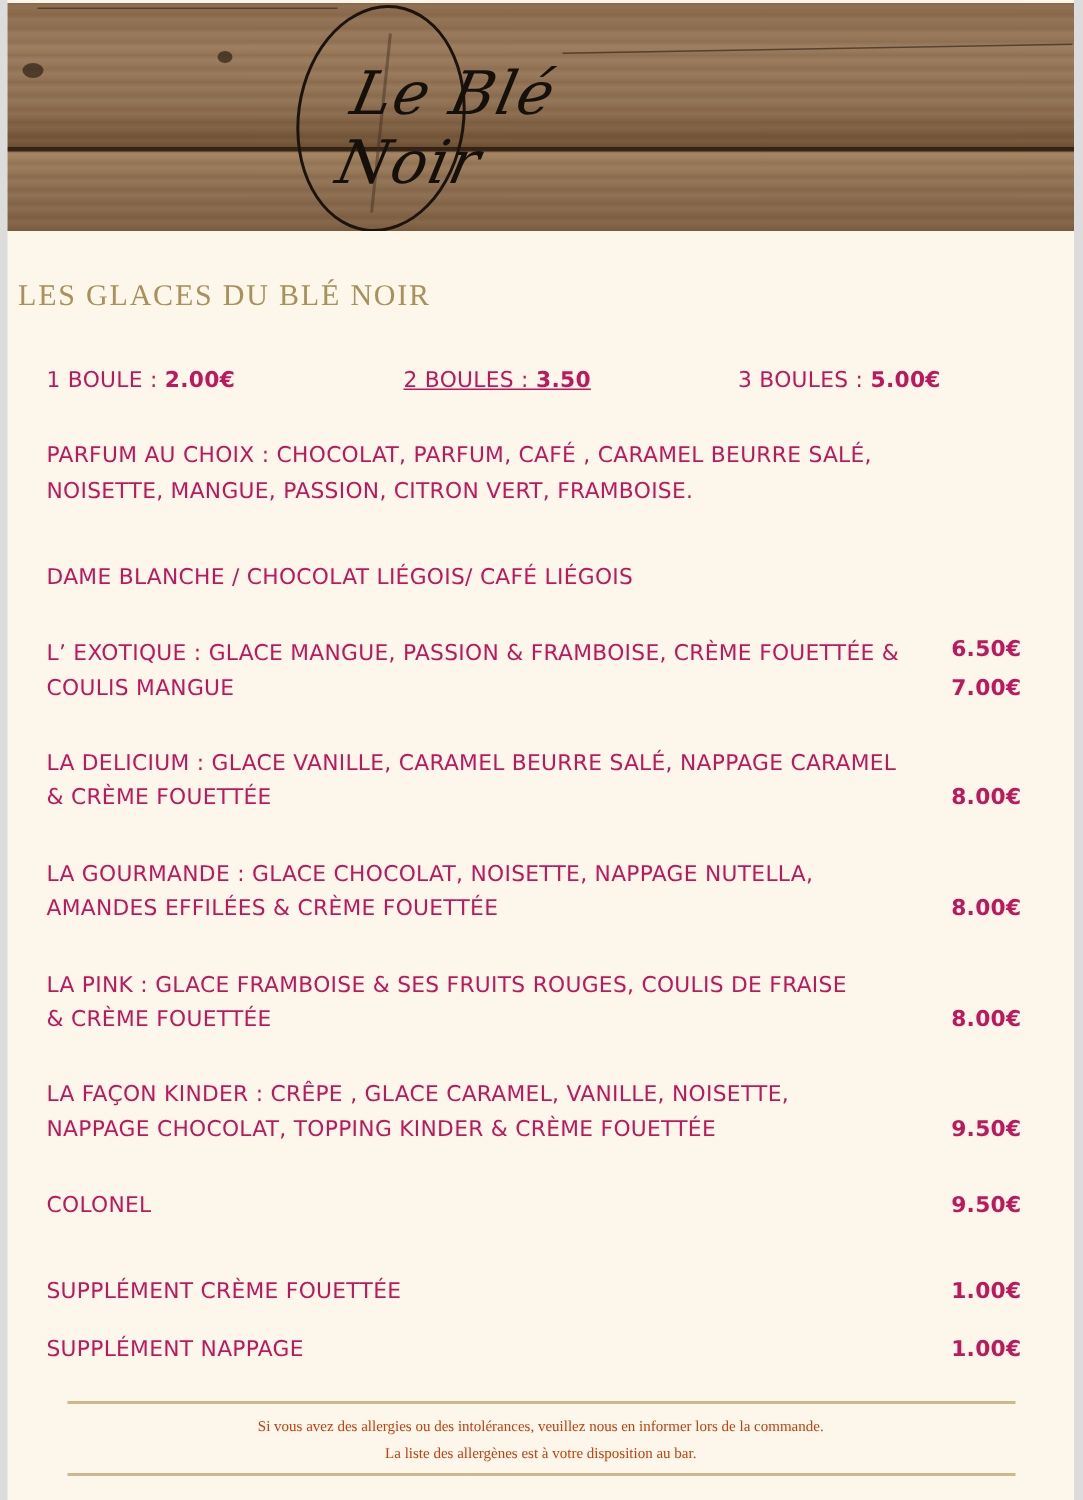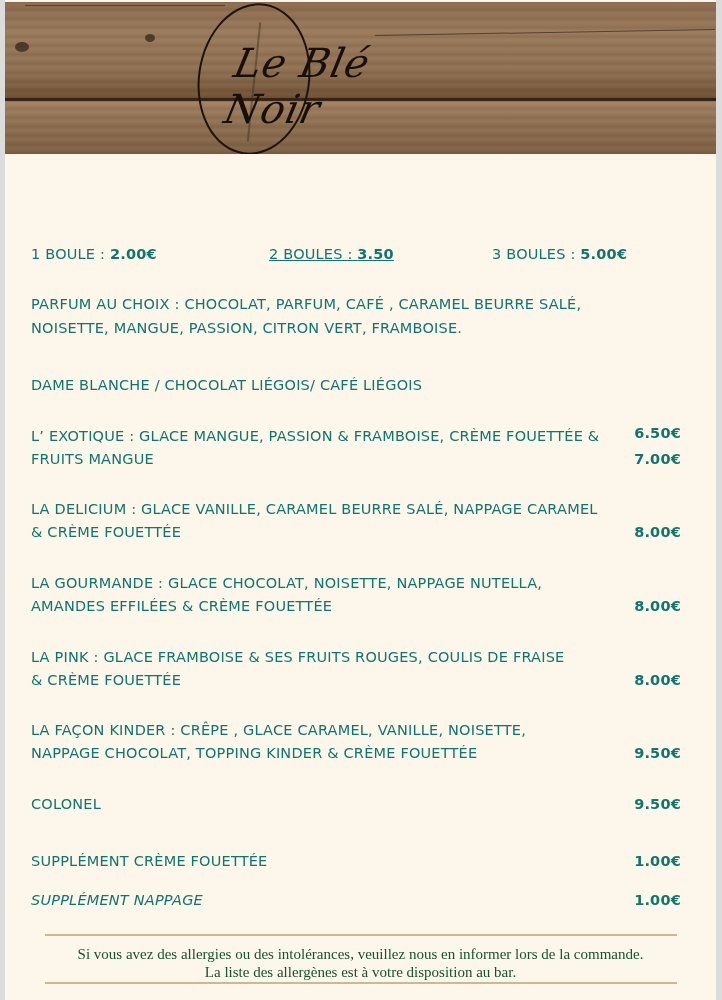--- a/index.html
+++ b/index.html
@@ -33,48 +33,49 @@
   .logo-text {
     position: absolute; left: 225px; top: 38px; width: 240px;
     font-family: "DejaVu Serif", serif; font-style: italic; font-size: 40px;
     color: #16100a; letter-spacing: 1px; transform: skewX(-12deg);
   }
   .section-title {
     position: absolute; left: 7px; top: 186px;
     font-family: "Liberation Serif", serif; font-size: 20px; letter-spacing: 1.2px;
     color: #a8925a;
   }
-  .text { font-family: "DejaVu Sans", sans-serif; font-size: 14.5px; color: #0f766e; letter-spacing: 0.2px; }
+  .text { font-family: "DejaVu Sans", sans-serif; font-size: 14.5px; color: #be185d; letter-spacing: 0.2px; }
   .bold { font-weight: bold; }
   .boules { position: absolute; top: 246px; }
   .row { position: absolute; left: 26px; width: 650px; }
   .line { position: absolute; white-space: nowrap; }
   .price { position: absolute; right: 0; font-weight: bold; }
   .divider { position: absolute; left: 40px; width: 632px; height: 1.5px; background: #cdb98e; }
   .footer-note {
     position: absolute; left: 0; width: 711px; text-align: center;
-    font-family: "Liberation Serif", serif; font-size: 15px; color: #14532d;
+    font-family: "Liberation Serif", serif; font-size: 10px; color: #c2410c;
   }
 </style>
 </head>
 <body>
 
 <div class="page">
 
   <div class="header">
     <div class="crack c1"></div>
     <div class="crack c2"></div>
     <div class="crack c3"></div>
     <div class="knot" style="left:10px;top:40px;"></div>
     <div class="knot" style="left:140px;top:32px;width:10px;height:8px;"></div>
     <div class="wheat"></div>
     <div class="logo-ring"></div>
     <div class="logo-text">Le Blé Noir</div>
   </div>
 
+  <div class="section-title">LES GLACES DU BLÉ NOIR</div>
 
   <div class="boules text" style="left:26px;">
     <span>1 BOULE : </span><span class="bold">2.00€</span>
   </div>
   <div class="boules text" style="left:264px;text-decoration:underline;">
     <span>2 BOULES : </span><span class="bold">3.50</span>
   </div>
   <div class="boules text" style="left:487px;">
     <span>3 BOULES : </span><span class="bold">5.00€</span>
   </div>
@@ -84,21 +85,21 @@
     <div class="line" style="top:24px;">NOISETTE, MANGUE, PASSION, CITRON VERT, FRAMBOISE.</div>
   </div>
 
   <div class="row text" style="top:377px;">
     <div class="line" style="top:0;">DAME BLANCHE / CHOCOLAT LIÉGOIS/ CAFÉ LIÉGOIS</div>
     <div class="price" style="top:0;margin-top:48px;">6.50€</div>
   </div>
 
   <div class="row text" style="top:428px;">
     <div class="line" style="top:0;">L’ EXOTIQUE : GLACE MANGUE, PASSION &amp; FRAMBOISE, CRÈME FOUETTÉE &amp;</div>
-    <div class="line" style="top:23px;">FRUITS MANGUE</div>
+    <div class="line" style="top:23px;">COULIS MANGUE</div>
     <div class="price" style="top:23px;">7.00€</div>
   </div>
 
   <div class="row text" style="top:501px;">
     <div class="line" style="top:0;">LA DELICIUM : GLACE VANILLE, CARAMEL BEURRE SALÉ, NAPPAGE CARAMEL</div>
     <div class="line" style="top:23px;"> &amp; CRÈME FOUETTÉE</div>
     <div class="price" style="top:23px;">8.00€</div>
   </div>
 
   <div class="row text" style="top:575px;">
@@ -123,21 +124,21 @@
     <div class="line" style="top:0;">COLONEL</div>
     <div class="price" style="top:0;">9.50€</div>
   </div>
 
   <div class="row text" style="top:853px;">
     <div class="line" style="top:0;">SUPPLÉMENT CRÈME FOUETTÉE</div>
     <div class="price" style="top:0;">1.00€</div>
   </div>
 
   <div class="row text" style="top:892px;">
-    <div class="line" style="top:0;font-style:italic;">SUPPLÉMENT NAPPAGE</div>
+    <div class="line" style="top:0;">SUPPLÉMENT NAPPAGE</div>
     <div class="price" style="top:0;">1.00€</div>
   </div>
 
   <div class="divider" style="top:934px;"></div>
   <div class="footer-note" style="top:946px;">Si vous avez des allergies ou des intolérances, veuillez nous en informer lors de la commande.</div>
   <div class="footer-note" style="top:964px;">La liste des allergènes est à votre disposition au bar.</div>
   <div class="divider" style="top:982px;"></div>
 
 </div>
 

